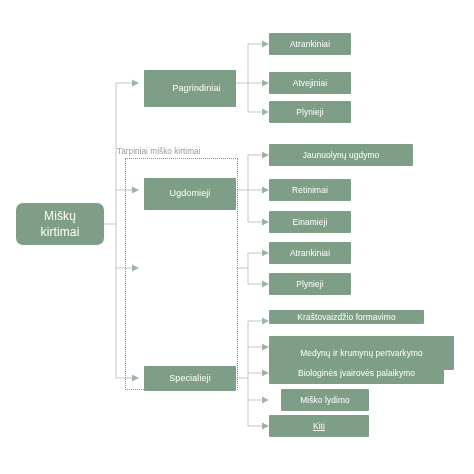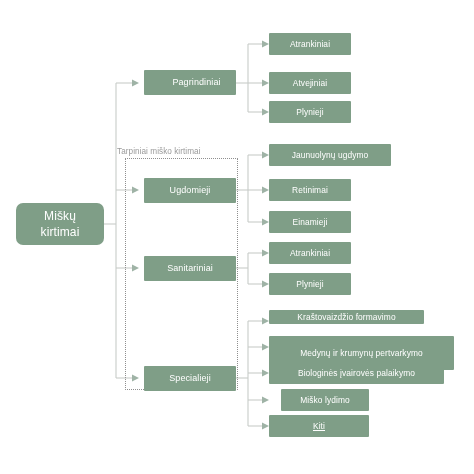--- a/index.html
+++ b/index.html
@@ -126,33 +126,32 @@
     <polygon points="262,396.5 269,400 262,403.5"></polygon>
     <path d="M248,426 L262,426"></path>
     <polygon points="262,422.5 269,426 262,429.5"></polygon>
   </svg>
 
   <div class="dotted-box" style="left:125px;top:158px;width:113px;height:232px;"></div>
   <div class="group-label" style="left:117px;top:147px;">Tarpiniai miško kirtimai</div>
 
   <div class="node root" style="left:16px;top:203px;width:88px;height:42px;">Miškų kirtimai</div>
 
-  <div class="node lvl1" style="left:144px;top:70px;width:92px;height:25px;padding-left:20px;">Pagrindiniai</div>
+  <div class="node lvl1" style="left:144px;top:70px;width:92px;height:37px;padding-left:20px;">Pagrindiniai</div>
 
-  <div class="node lvl1" style="left:144px;top:178px;width:92px;height:25px;">Ugdomieji</div>
+  <div class="node lvl1" style="left:144px;top:178px;width:92px;height:32px;">Ugdomieji</div>
 
-  <div class="node lvl1" style="left:144px;top:256px;width:92px;height:25px;">Sanitariniai</div>
 
   <div class="node lvl1" style="left:144px;top:366px;width:92px;height:25px;">Specialieji</div>
 
   <div class="node" style="left:269px;top:33px;width:82px;height:22px;">Atrankiniai</div>
   <div class="node" style="left:269px;top:72px;width:82px;height:22px;">Atvejiniai</div>
   <div class="node" style="left:269px;top:101px;width:82px;height:22px;">Plynieji</div>
 
-  <div class="node" style="left:269px;top:144px;width:122px;height:22px;">Jaunuolynų ugdymo</div>
+  <div class="node" style="left:269px;top:144px;width:144px;height:22px;">Jaunuolynų ugdymo</div>
   <div class="node" style="left:269px;top:179px;width:82px;height:22px;">Retinimai</div>
   <div class="node" style="left:269px;top:211px;width:82px;height:22px;">Einamieji</div>
 
   <div class="node" style="left:269px;top:242px;width:82px;height:22px;">Atrankiniai</div>
   <div class="node" style="left:269px;top:273px;width:82px;height:22px;">Plynieji</div>
 
   <div class="node" style="left:269px;top:310px;width:155px;height:14px;">Kraštovaizdžio formavimo</div>
   <div class="node" style="left:269px;top:336px;width:185px;height:34px;">Medynų ir krumynų pertvarkymo</div>
   <div class="node" style="left:269px;top:362px;width:175px;height:22px;">Biologinės įvairovės palaikymo</div>
   <div class="node" style="left:269px;top:389px;width:88px;height:22px;margin-left:12px;">Miško lydimo</div>

